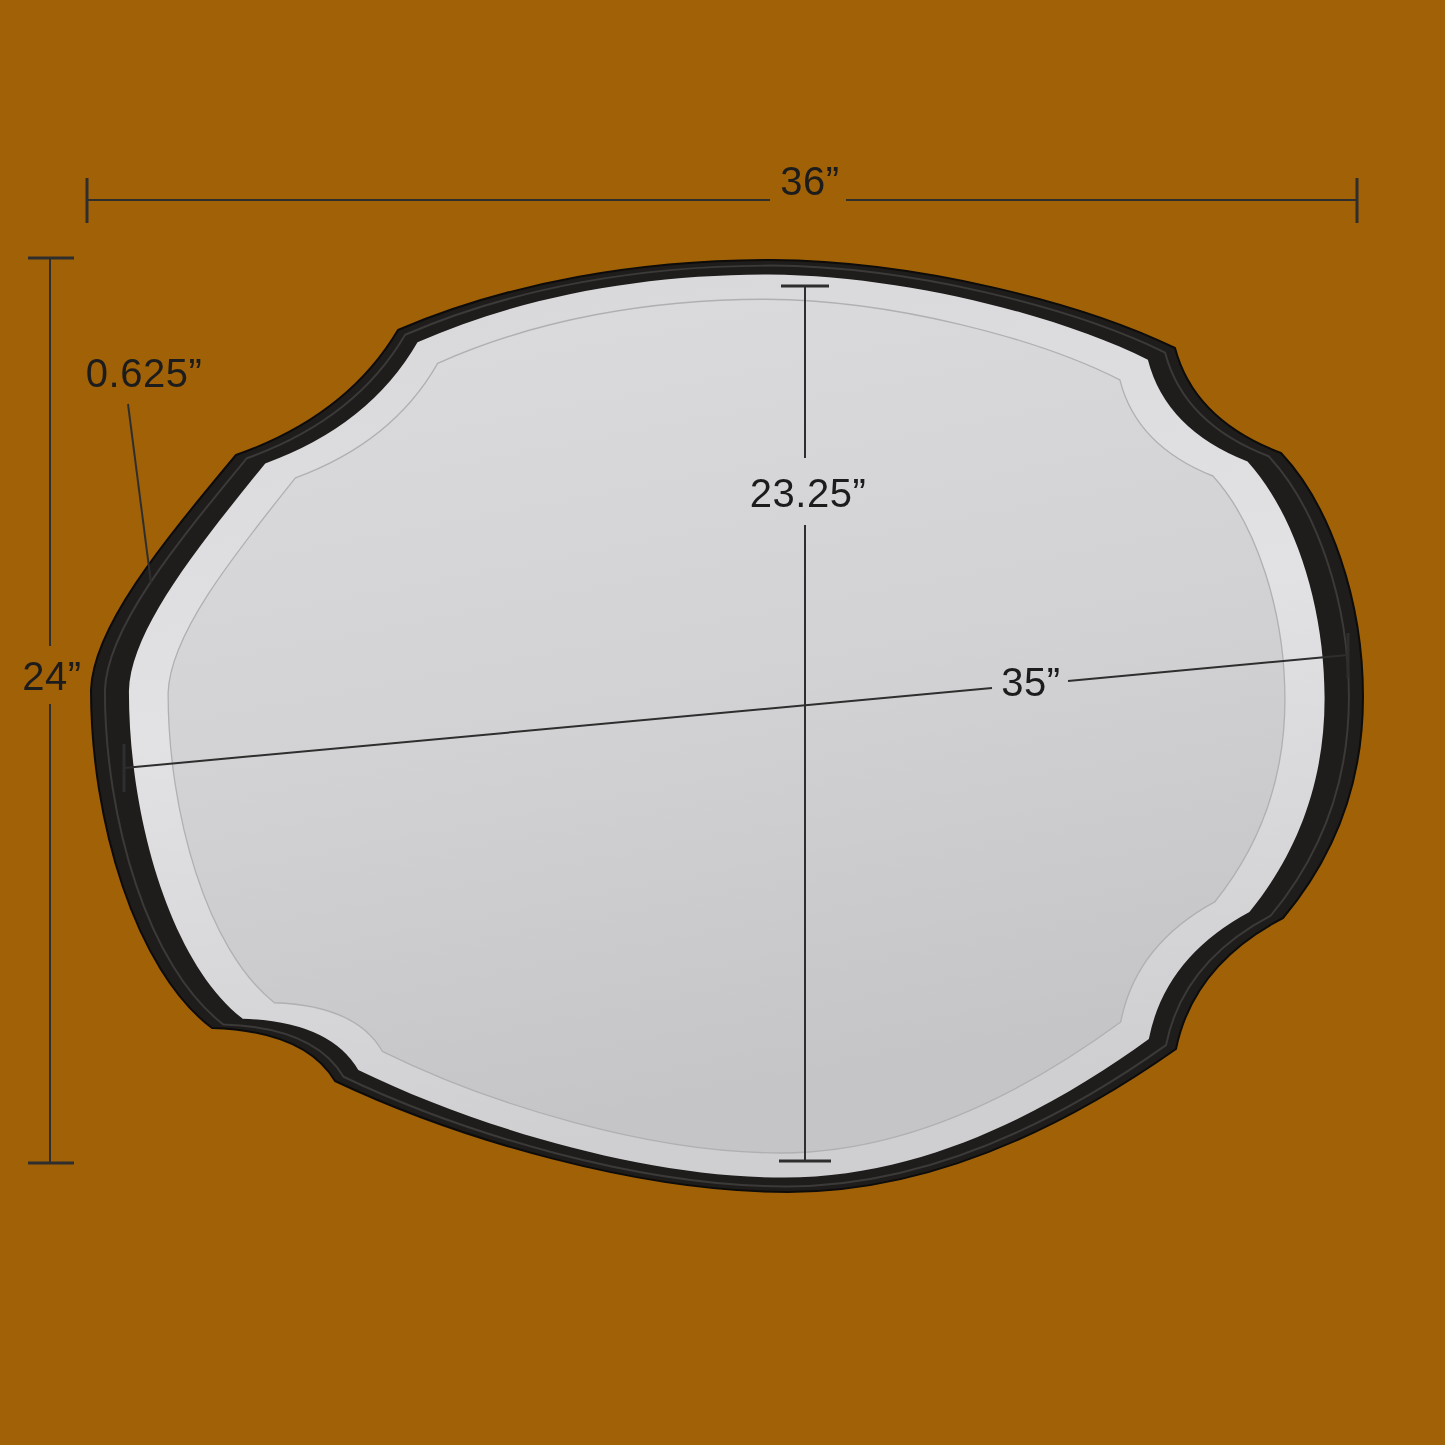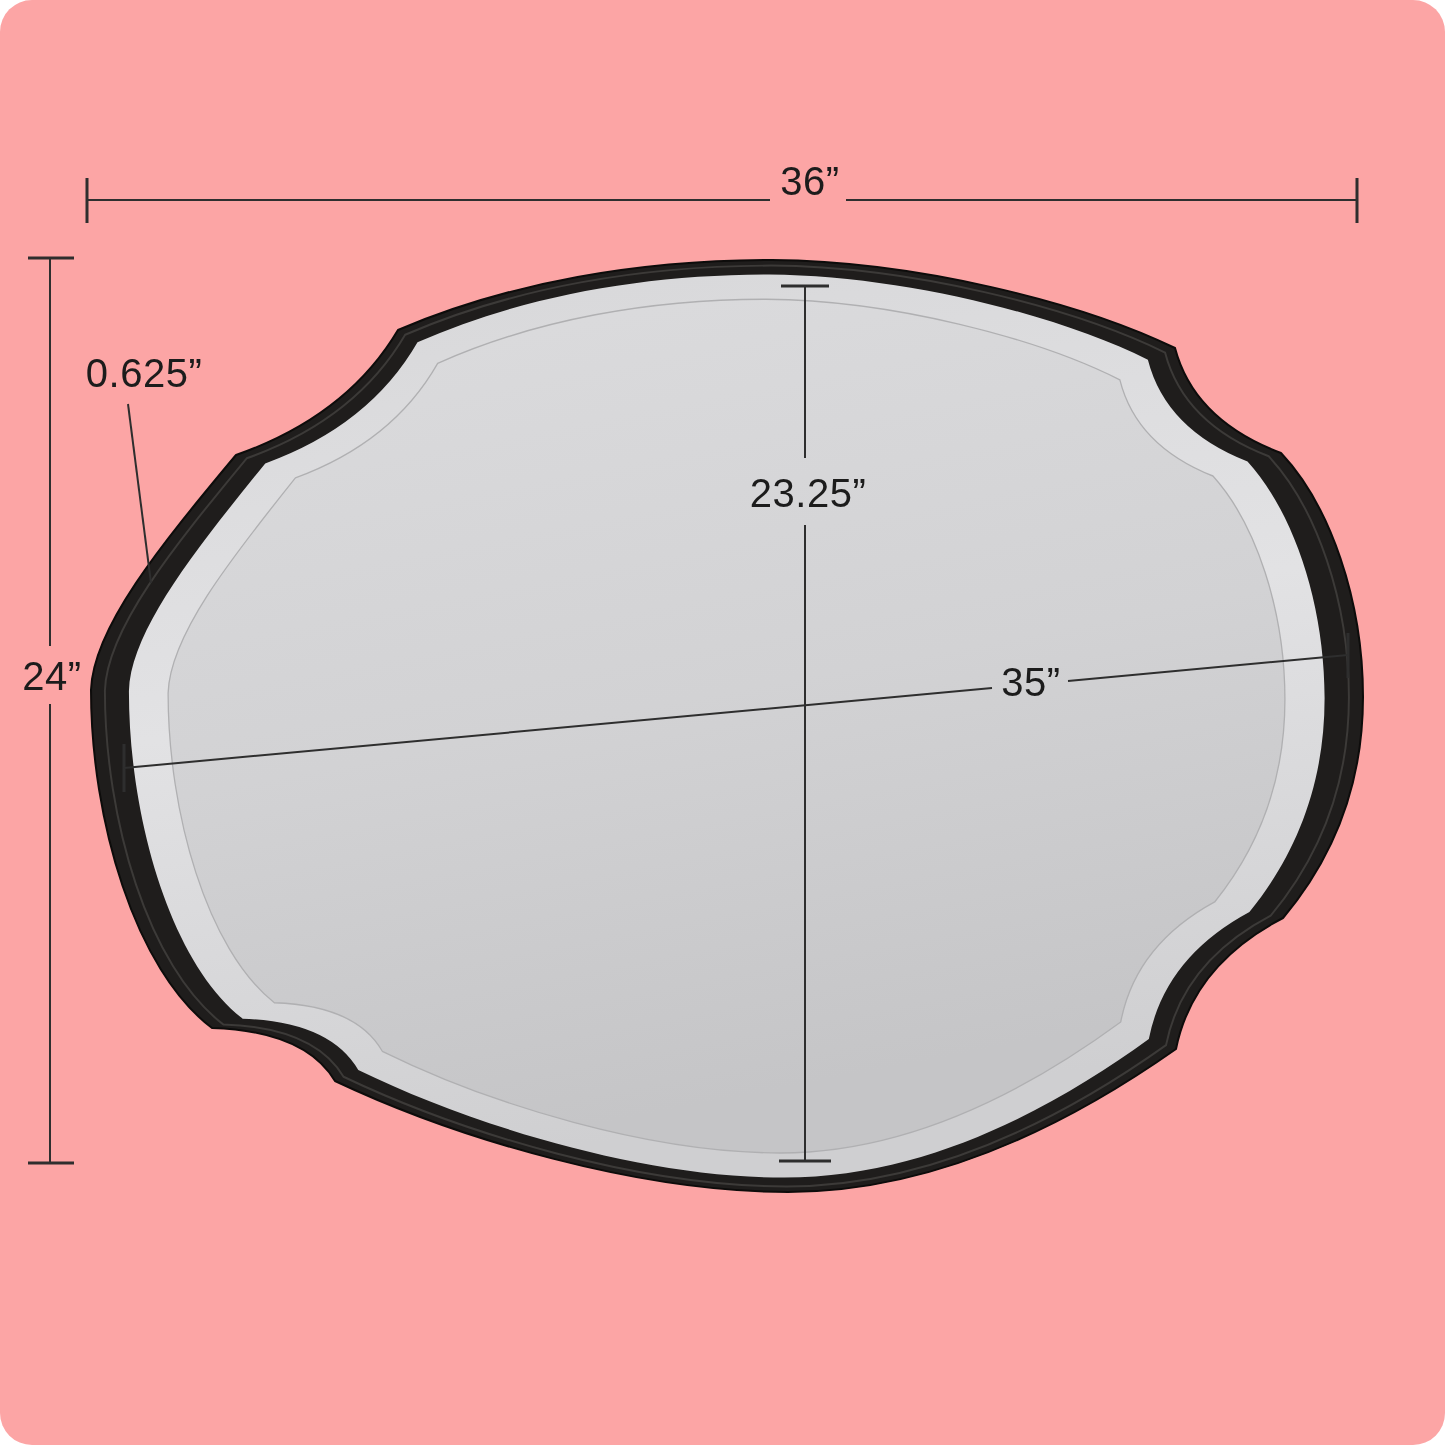--- a/index.html
+++ b/index.html
@@ -4,23 +4,22 @@
 <style>
   html, body {
     margin: 0;
     padding: 0;
     background: #ffffff;
   }
   .stage {
     position: relative;
     width: 1445px;
     height: 1445px;
-    background: #fca5a5;
+    background: #a16207;
     overflow: hidden;
-    border-radius: 32px;
   }
   svg {
     display: block;
   }
   .dim-label {
     font-family: "Liberation Sans", "DejaVu Sans", sans-serif;
     font-size: 40px;
     font-weight: 400;
     fill: #1c1c1c;
     letter-spacing: 0.5px;

